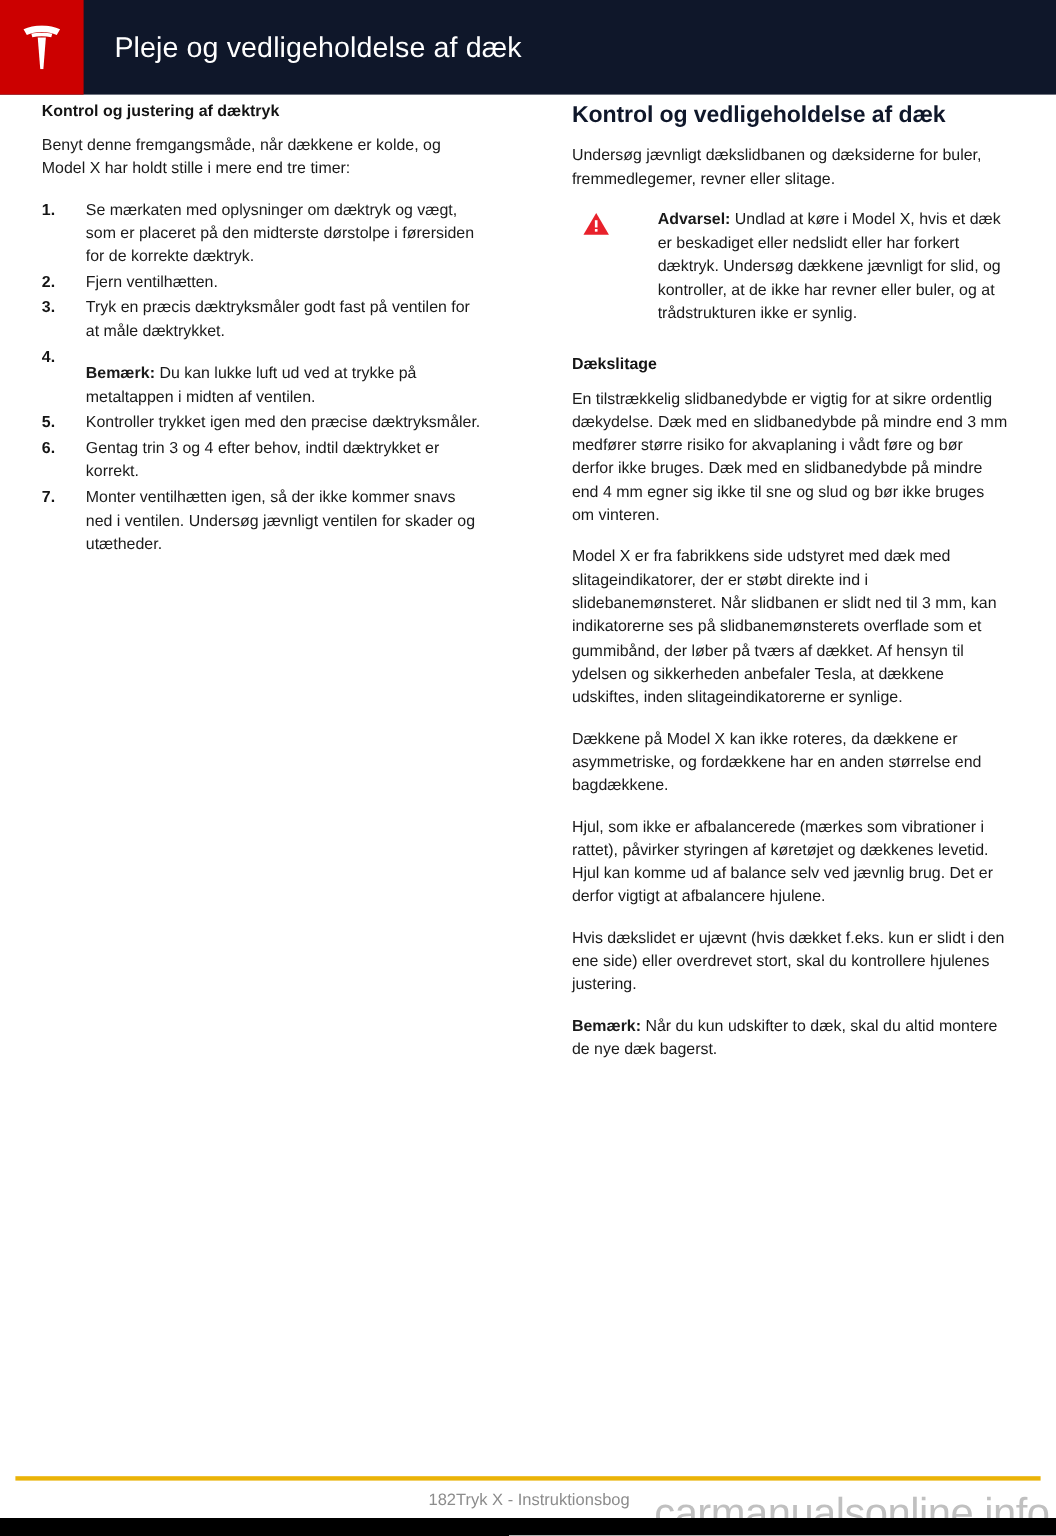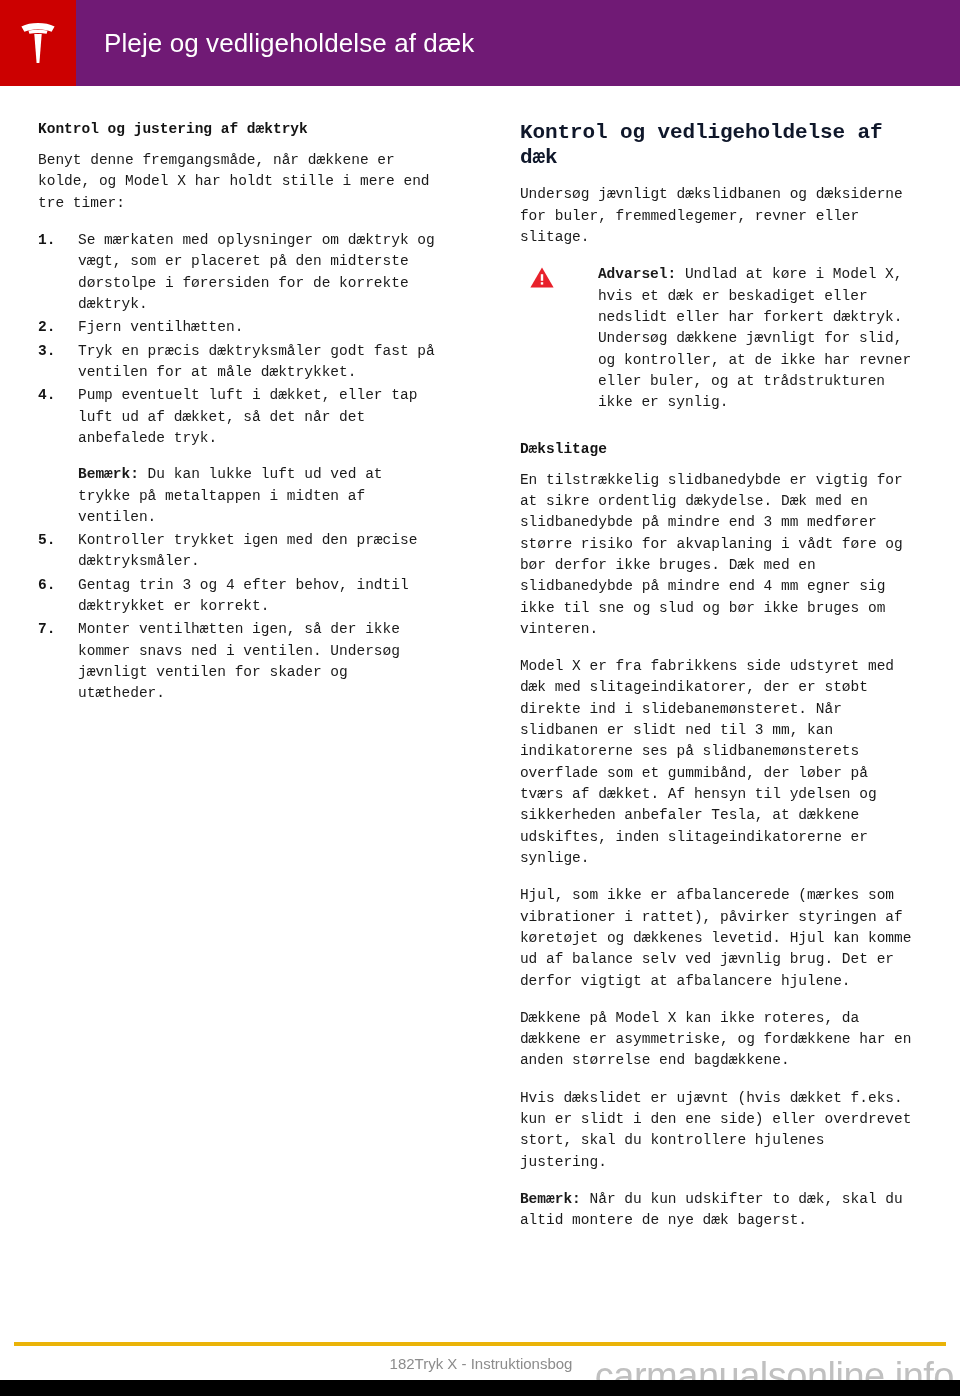--- a/index.html
+++ b/index.html
@@ -15,21 +15,21 @@
     position: relative;
     overflow: hidden;
   }
 
   
   .page-header {
     position: absolute;
     top: 0; left: 0;
     width: 960px;
     height: 86px;
-    background: #701a75;
+    background: #0f172a;
     display: flex;
     align-items: center;
   }
   .logo-box {
     width: 76px;
     height: 86px;
     background: #cc0000;
     display: flex;
     align-items: center;
     justify-content: center;
@@ -42,26 +42,25 @@
     font-size: 26px;
     font-weight: 400;
     letter-spacing: .1px;
     line-height: 1;
     white-space: nowrap;
   }
 
   
   .content {
     position: absolute;
-    top: 120px;
+    top: 92px;
     left: 0;
     width: 916px;
     height: 1235px;
     display: flex;
-    font-family: Liberation Mono, monospace;
   }
   .col {
     box-sizing: border-box;
   }
   .col-left {
     width: 440px;
     padding: 0 0 0 38px;
   }
   .col-gap { width: 40px; }
   .col-right {
@@ -216,21 +215,20 @@
       <li>
         <span class="num">3.</span>
         <div class="step-body">
           <p>Tryk en præcis dæktryksmåler godt fast på ventilen for at måle dæktrykket.</p>
         </div>
       </li>
 
       <li>
         <span class="num">4.</span>
         <div class="step-body">
-          <p>Pump eventuelt luft i dækket, eller tap luft ud af dækket, så det når det anbefalede tryk.</p>
           <p class="note"><span class="strong">Bemærk:</span><span> Du kan lukke luft ud ved at trykke på metaltappen i midten af ventilen.</span></p>
         </div>
       </li>
 
       <li>
         <span class="num">5.</span>
         <div class="step-body">
           <p>Kontroller trykket igen med den præcise dæktryksmåler.</p>
         </div>
       </li>
@@ -268,22 +266,22 @@
           <rect x="10.8" y="15.2" width="2.4" height="2.4" fill="#ffffff"></rect>
         </svg>
       </div>
       <div class="warn-text"><span class="strong">Advarsel:</span><span> Undlad at køre i Model X, hvis et dæk er beskadiget eller nedslidt eller har forkert dæktryk. Undersøg dækkene jævnligt for slid, og kontroller, at de ikke har revner eller buler, og at trådstrukturen ikke er synlig.</span></div>
     </div>
 
     <h3 class="sub-title spaced">Dækslitage</h3>
     <p class="body-text">En tilstrækkelig slidbanedybde er vigtig for at sikre ordentlig dækydelse. Dæk med en slidbanedybde på mindre end 3 mm medfører større risiko for akvaplaning i vådt føre og bør derfor ikke bruges. Dæk med en slidbanedybde på mindre end 4 mm egner sig ikke til sne og slud og bør ikke bruges om vinteren.</p>
     <p class="body-text">Model X er fra fabrikkens side udstyret med dæk med slitageindikatorer, der er støbt direkte ind i slidebanemønsteret. Når slidbanen er slidt ned til 3 mm, kan indikatorerne ses på slidbanemønsterets overflade som et gummibånd, der løber på tværs af dækket. Af hensyn til ydelsen og sikkerheden anbefaler Tesla, at dækkene udskiftes, inden slitageindikatorerne er synlige.</p>
 
+    <p class="body-text">Dækkene på Model X kan ikke roteres, da dækkene er asymmetriske, og fordækkene har en anden størrelse end bagdækkene.</p>
     <p class="body-text">Hjul, som ikke er afbalancerede (mærkes som vibrationer i rattet), påvirker styringen af køretøjet og dækkenes levetid. Hjul kan komme ud af balance selv ved jævnlig brug. Det er derfor vigtigt at afbalancere hjulene.</p>
-    <p class="body-text">Dækkene på Model X kan ikke roteres, da dækkene er asymmetriske, og fordækkene har en anden størrelse end bagdækkene.</p>
     <p class="body-text">Hvis dækslidet er ujævnt (hvis dækket f.eks. kun er slidt i den ene side) eller overdrevet stort, skal du kontrollere hjulenes justering.</p>
     <p class="body-text"><span class="strong">Bemærk:</span><span> Når du kun udskifter to dæk, skal du altid montere de nye dæk bagerst.</span></p>
 
   </div>
 </div>
 
 <div class="page-footer">
   <span class="footer-page-num">182</span>
   <span class="footer-doc-title">Tryk X - Instruktionsbog</span>
 </div>

